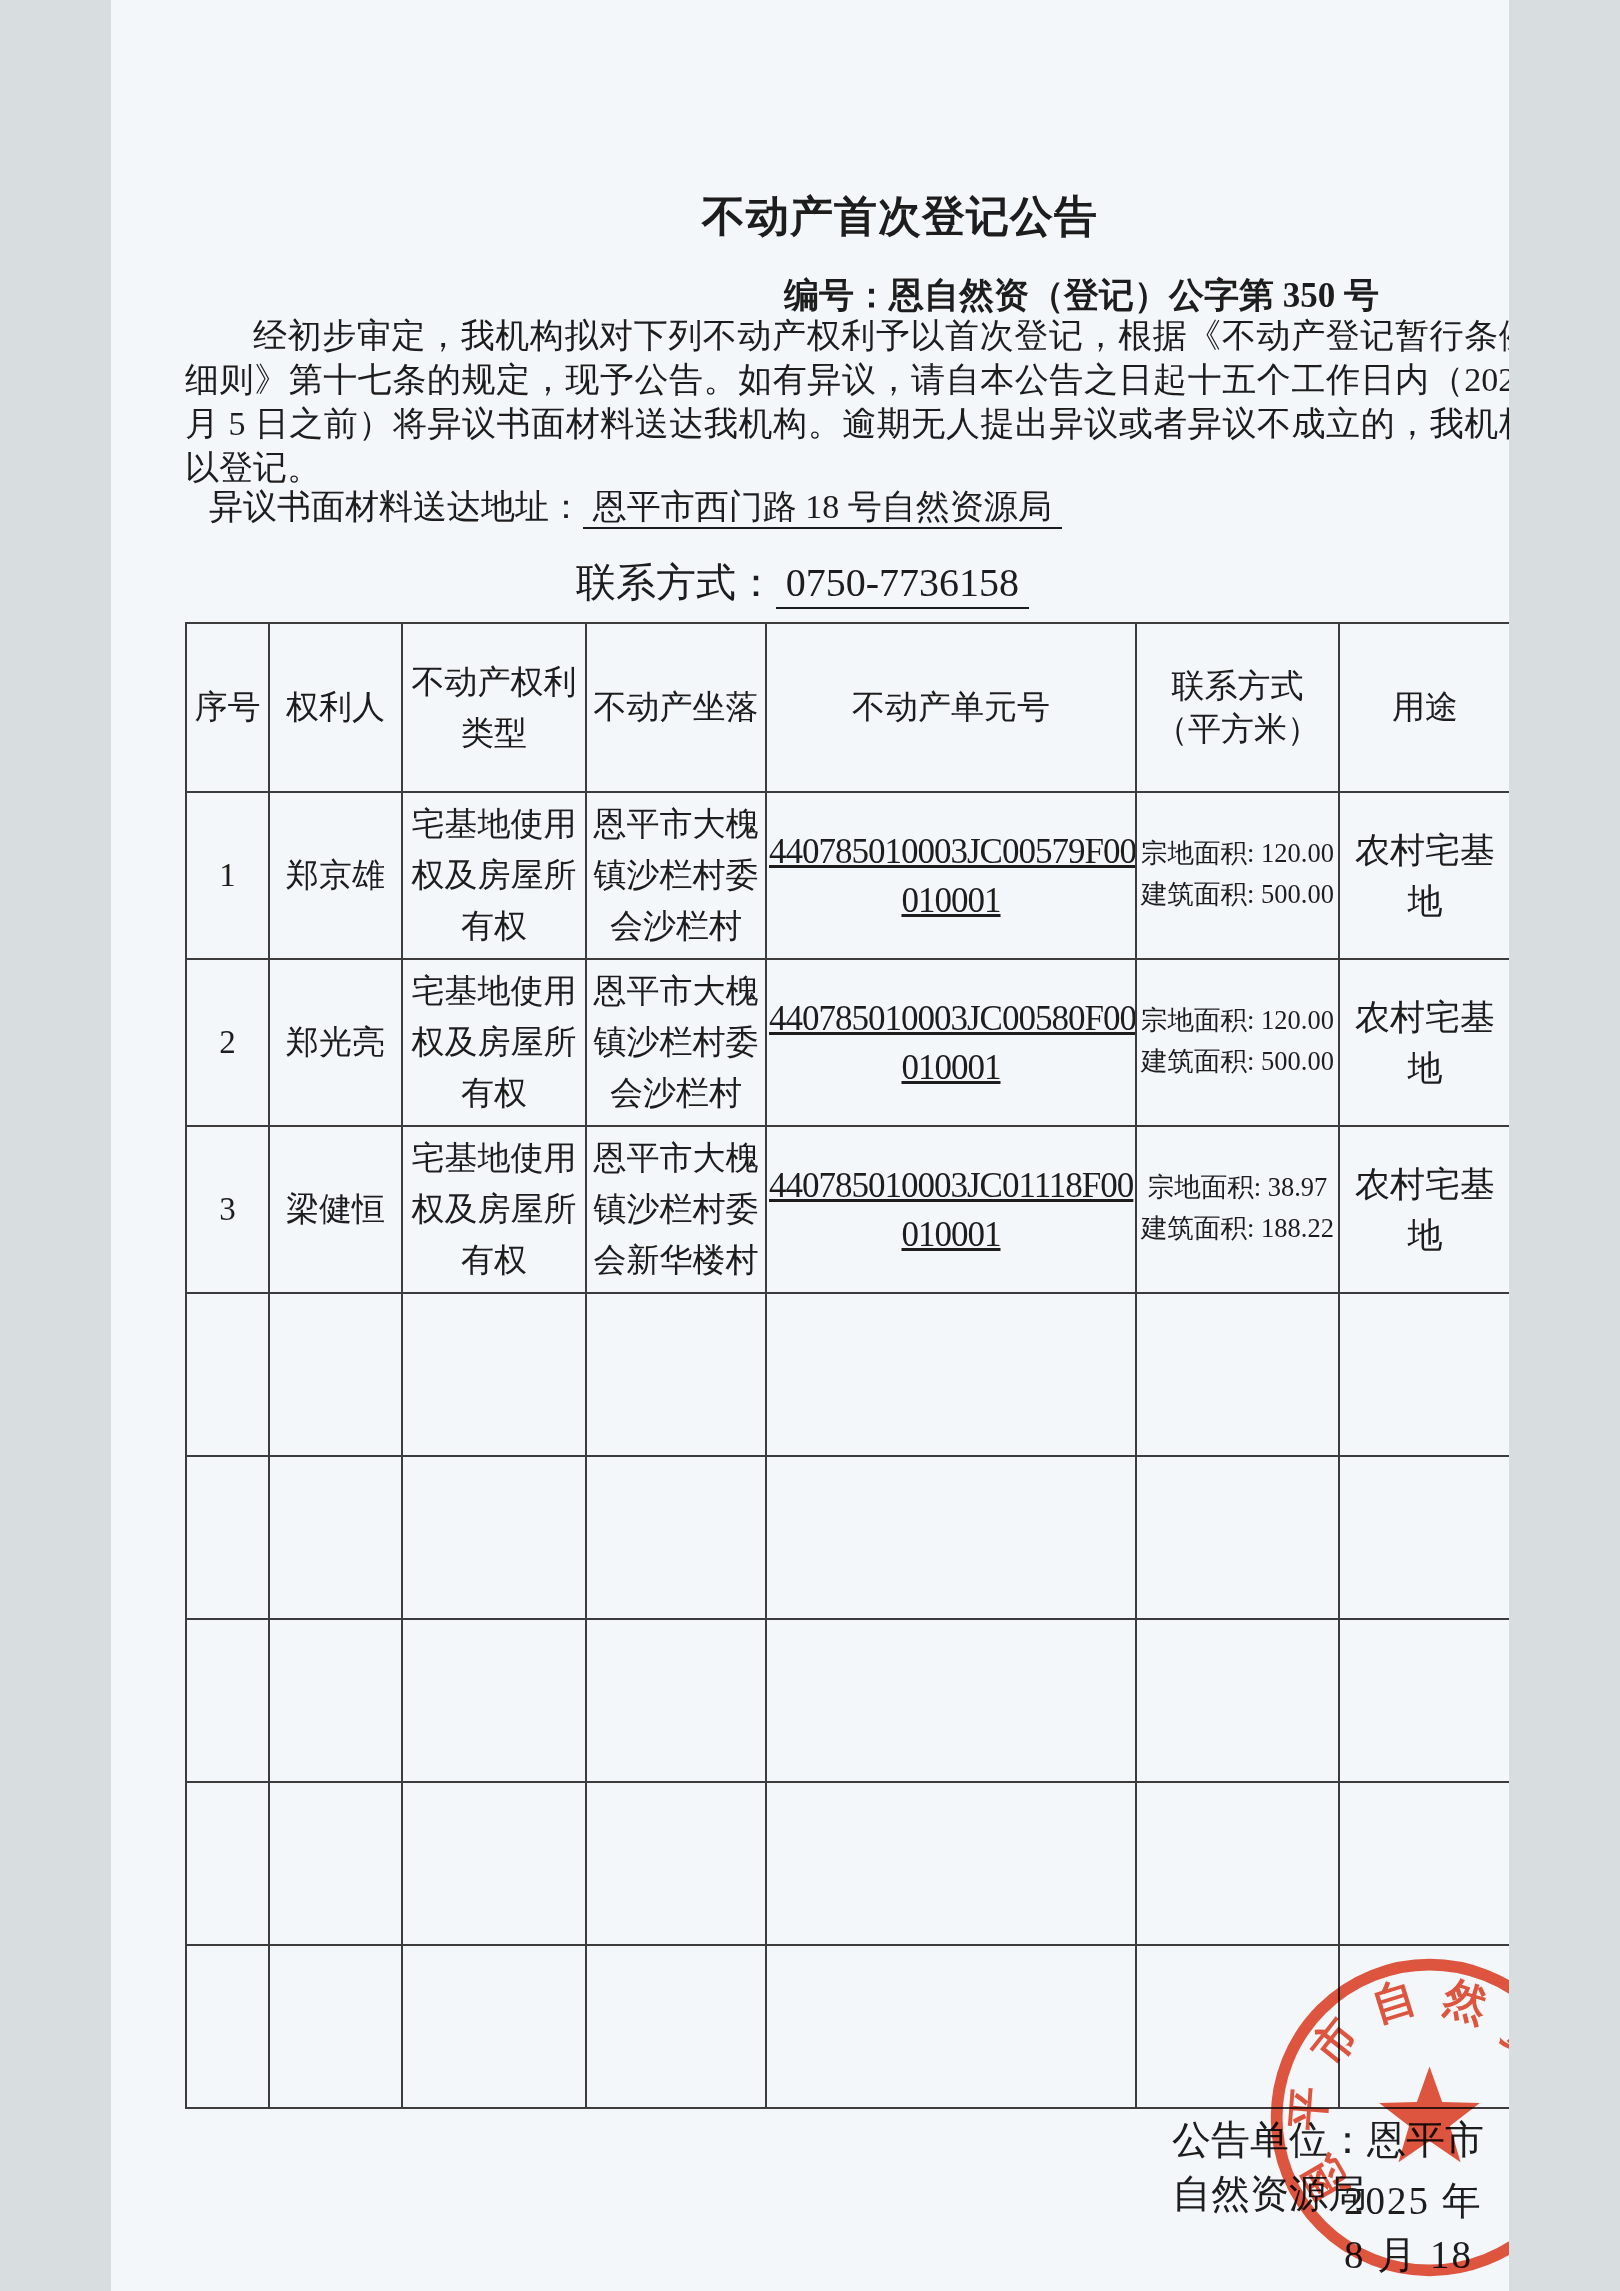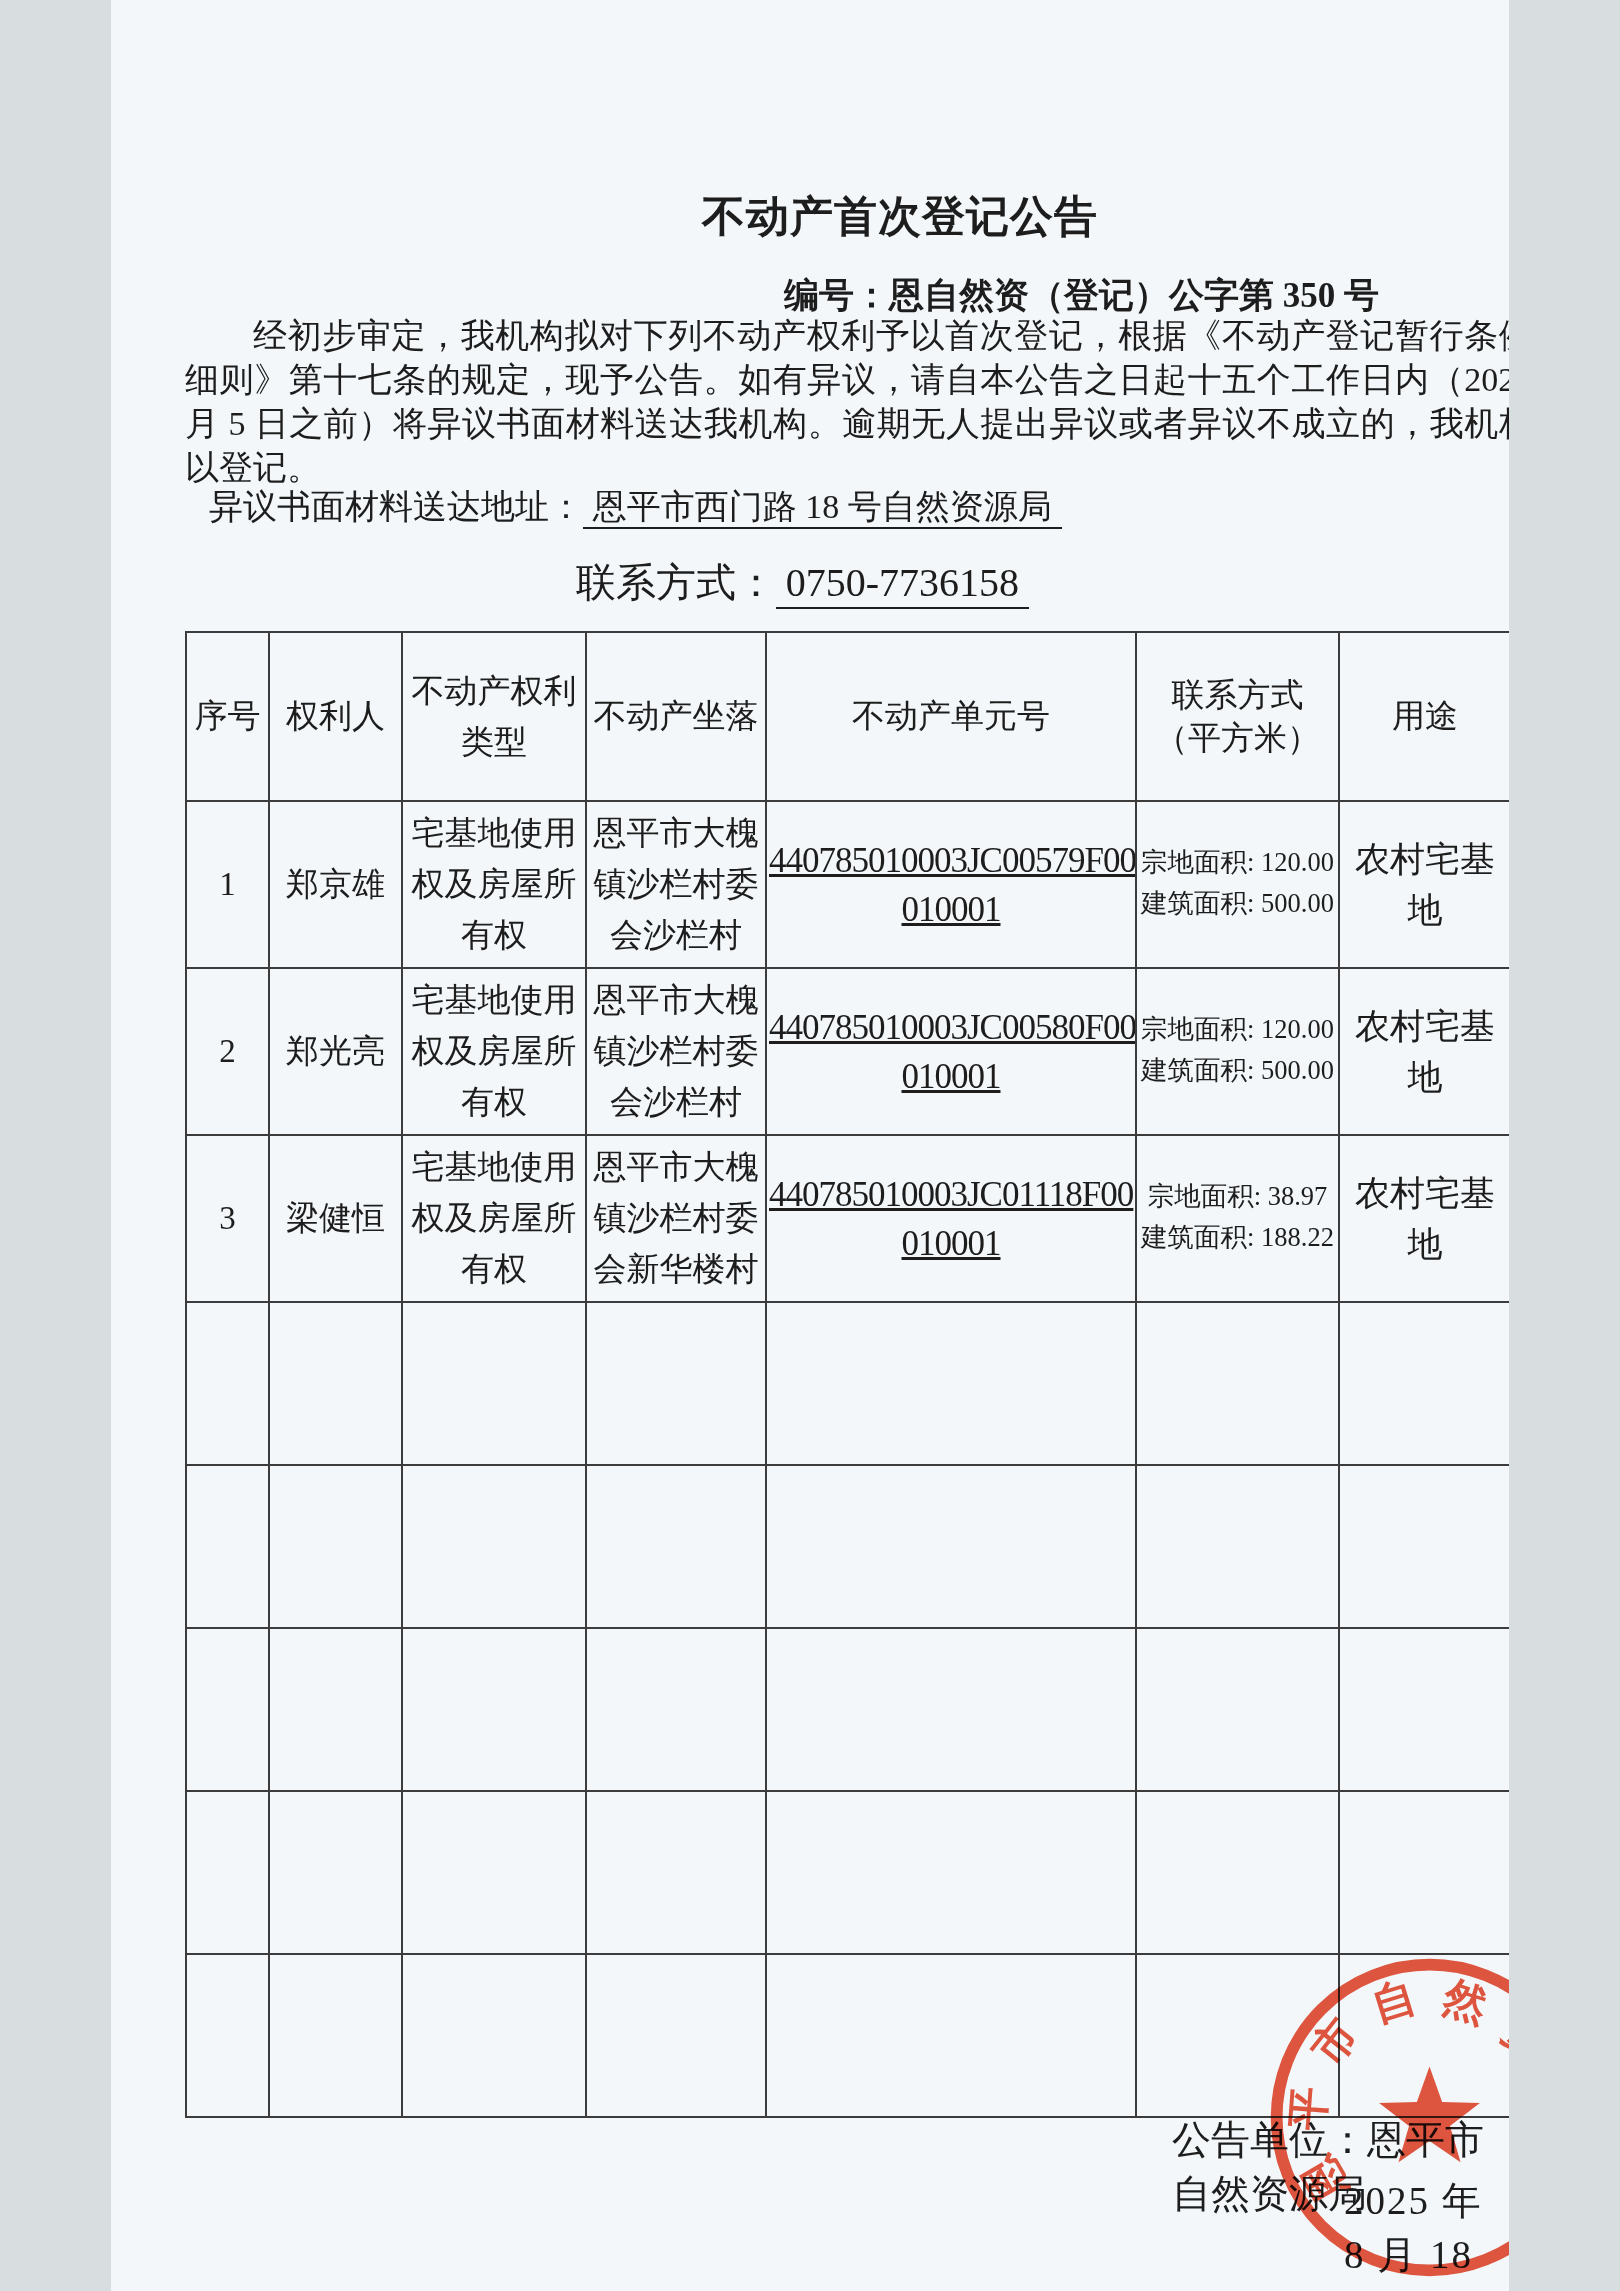--- a/index.html
+++ b/index.html
@@ -36,21 +36,20 @@
   }
   .uline {
     border-bottom:2.9px solid #1d1d1d;
     padding:0 9.8px 2px 9.8px;
   }
   table.reg-table {
     position:absolute; top:622px; left:74px;
     width:1411px;
     border-collapse:collapse;
     table-layout:fixed;
-    margin-top:9px;
   }
   .reg-table td, .reg-table th {
     border:2.9px solid #3c3c3c;
     text-align:center; vertical-align:middle;
     font-weight:normal;
     font-size:33px; line-height:51px;
     padding:0 2px;
     overflow:hidden;
   }
   .reg-table tr.hdr    { height:169px; }

